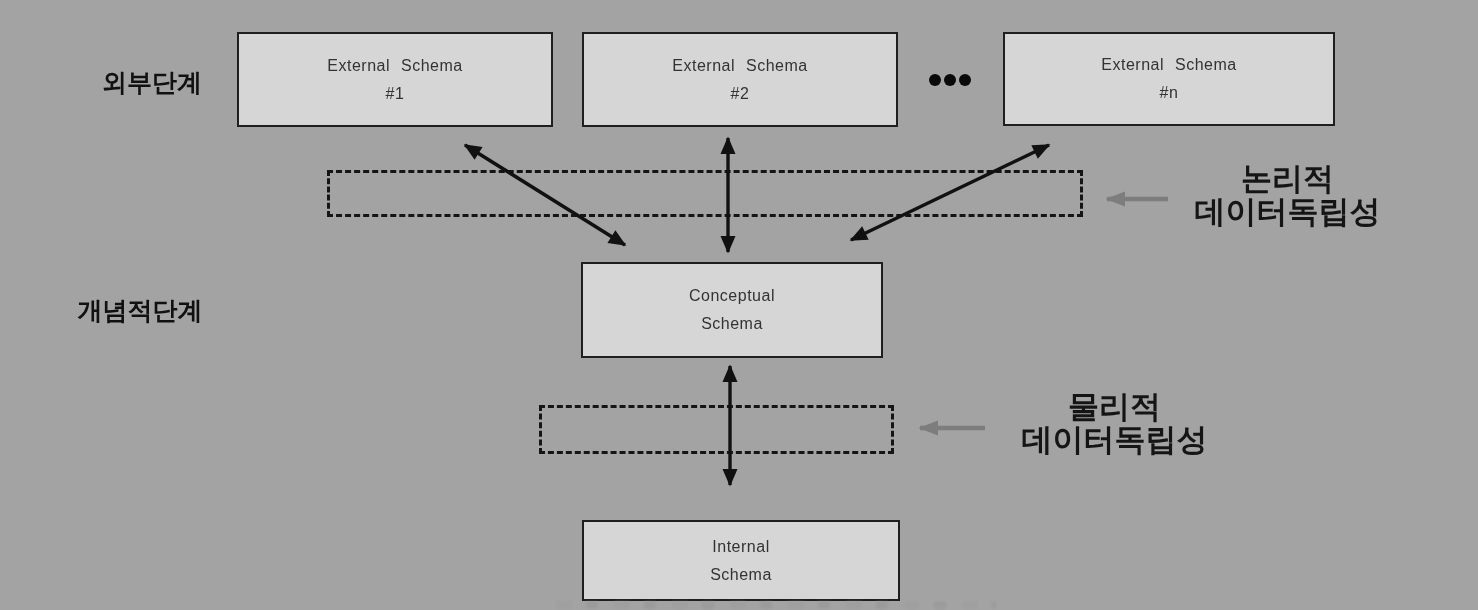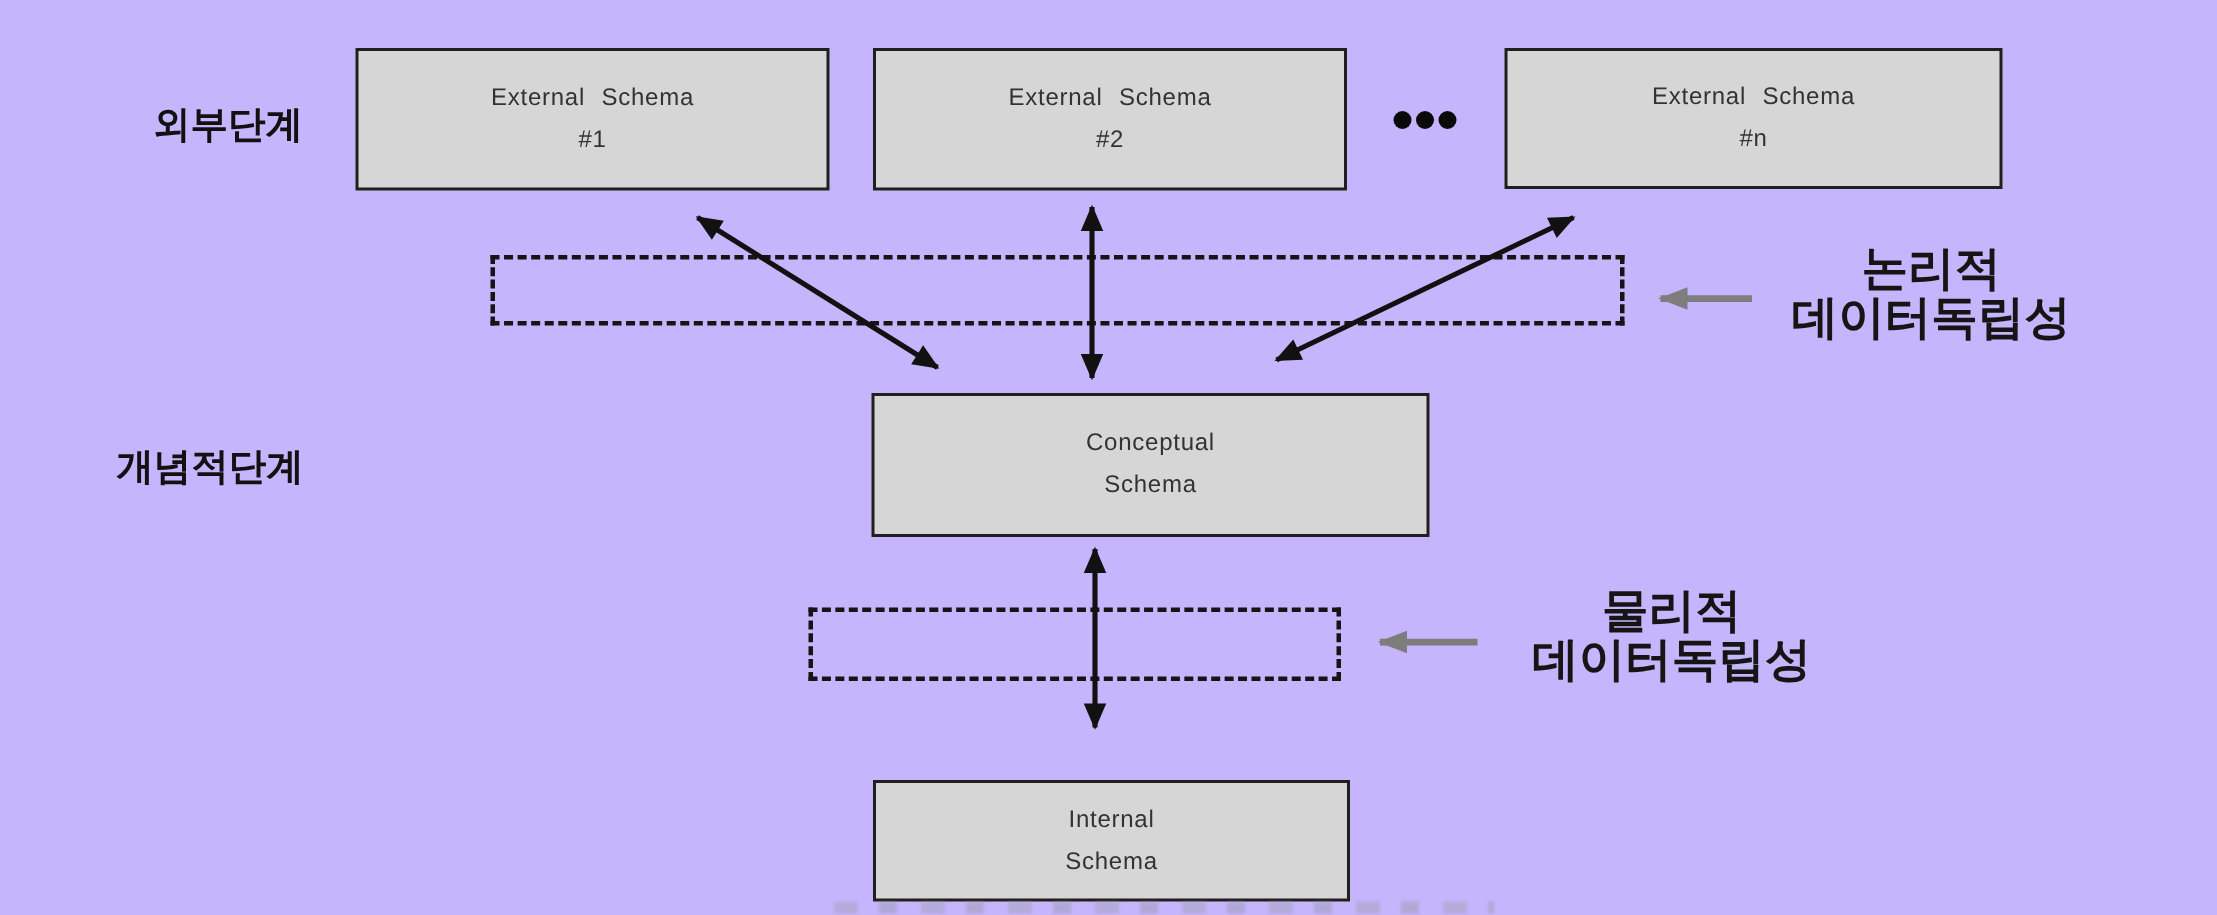--- a/index.html
+++ b/index.html
@@ -3,21 +3,21 @@
 <meta charset="utf-8">
 <style>
   * { margin: 0; padding: 0; box-sizing: border-box; }
   html, body { background: #ffffff; }
   body { font-family: "Liberation Sans", "DejaVu Sans", sans-serif; }
 
   .stage {
     position: relative;
     width: 1478px;
     height: 610px;
-    background: #c4b5fd;
+    background: #a3a3a3;
     overflow: hidden;
   }
 
   
   .schema-box {
     position: absolute;
     background: #d6d6d6;
     border: 2px solid #1f1f1f;
     display: flex;
     flex-direction: column;
@@ -26,21 +26,21 @@
     text-align: center;
     color: #333333;
     font-size: 16px;
     line-height: 28px;
     word-spacing: 6px;
     letter-spacing: 0.5px;
   }
   .box-ext1 { left: 237px; top: 32px;  width: 316px; height: 95px; }
   .box-ext2 { left: 582px; top: 32px;  width: 316px; height: 95px; }
   .box-extn { left: 1003px; top: 32px; width: 332px; height: 94px; }
-  .box-conceptual { left: 581px; top: 262px; width: 372px; height: 96px; }
+  .box-conceptual { left: 581px; top: 262px; width: 302px; height: 96px; }
   .box-internal  { left: 582px; top: 520px; width: 318px; height: 81px; }
 
   
   .level-label {
     position: absolute;
     width: 180px;
     text-align: center;
     font-size: 25px;
     font-weight: bold;
     color: #111111;

